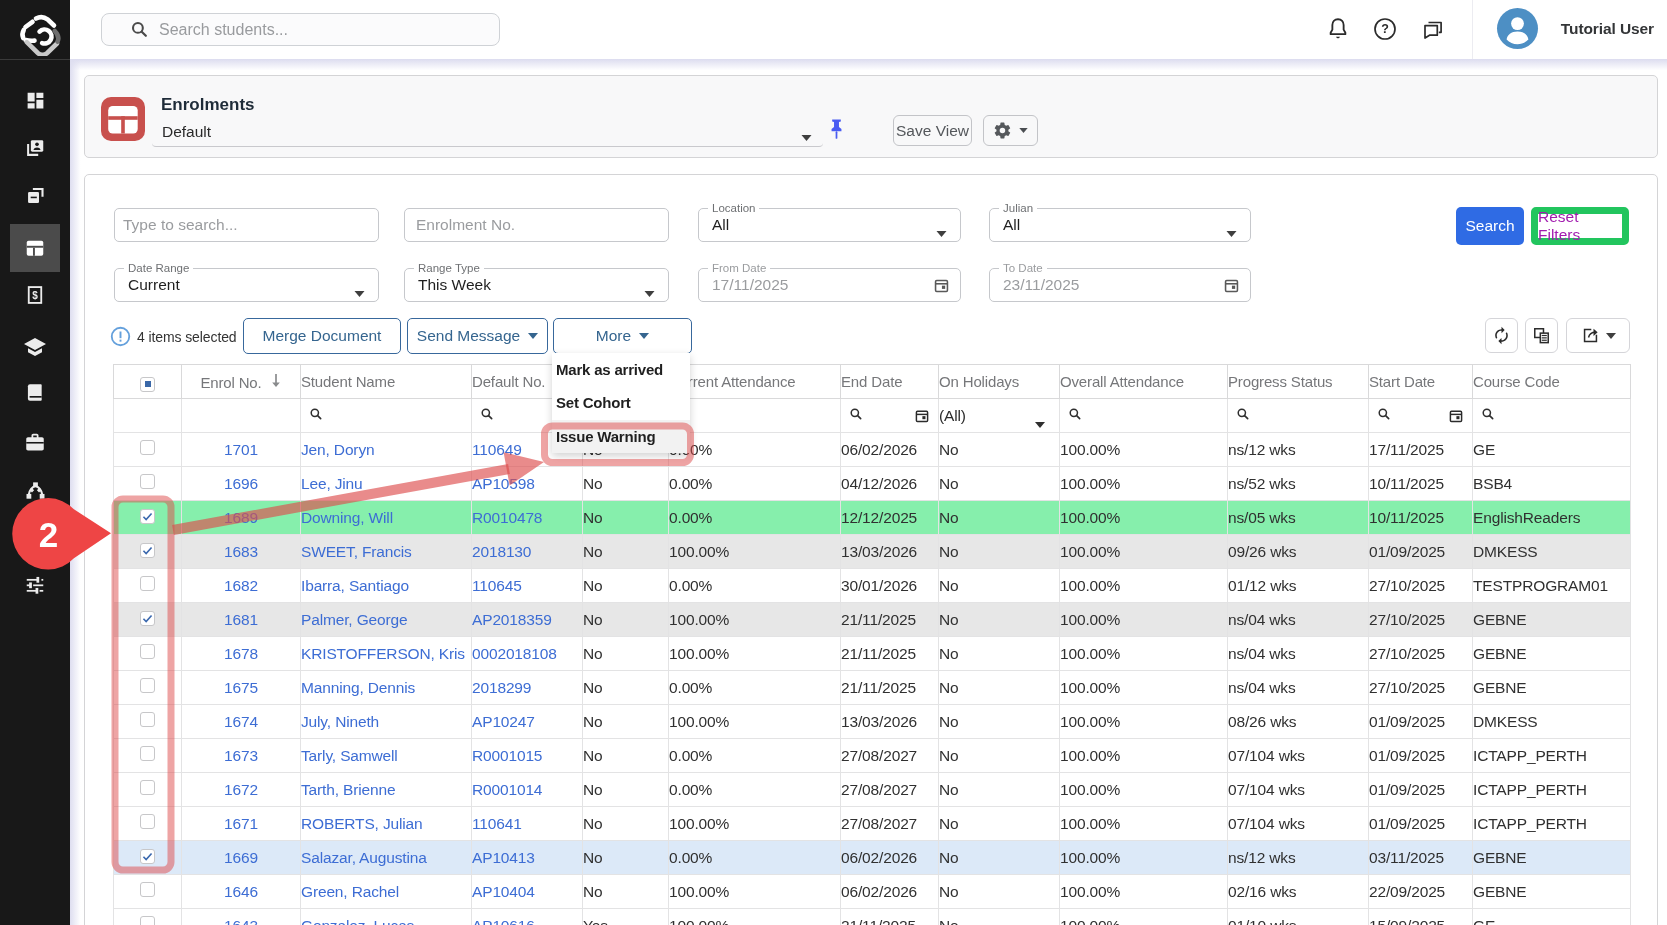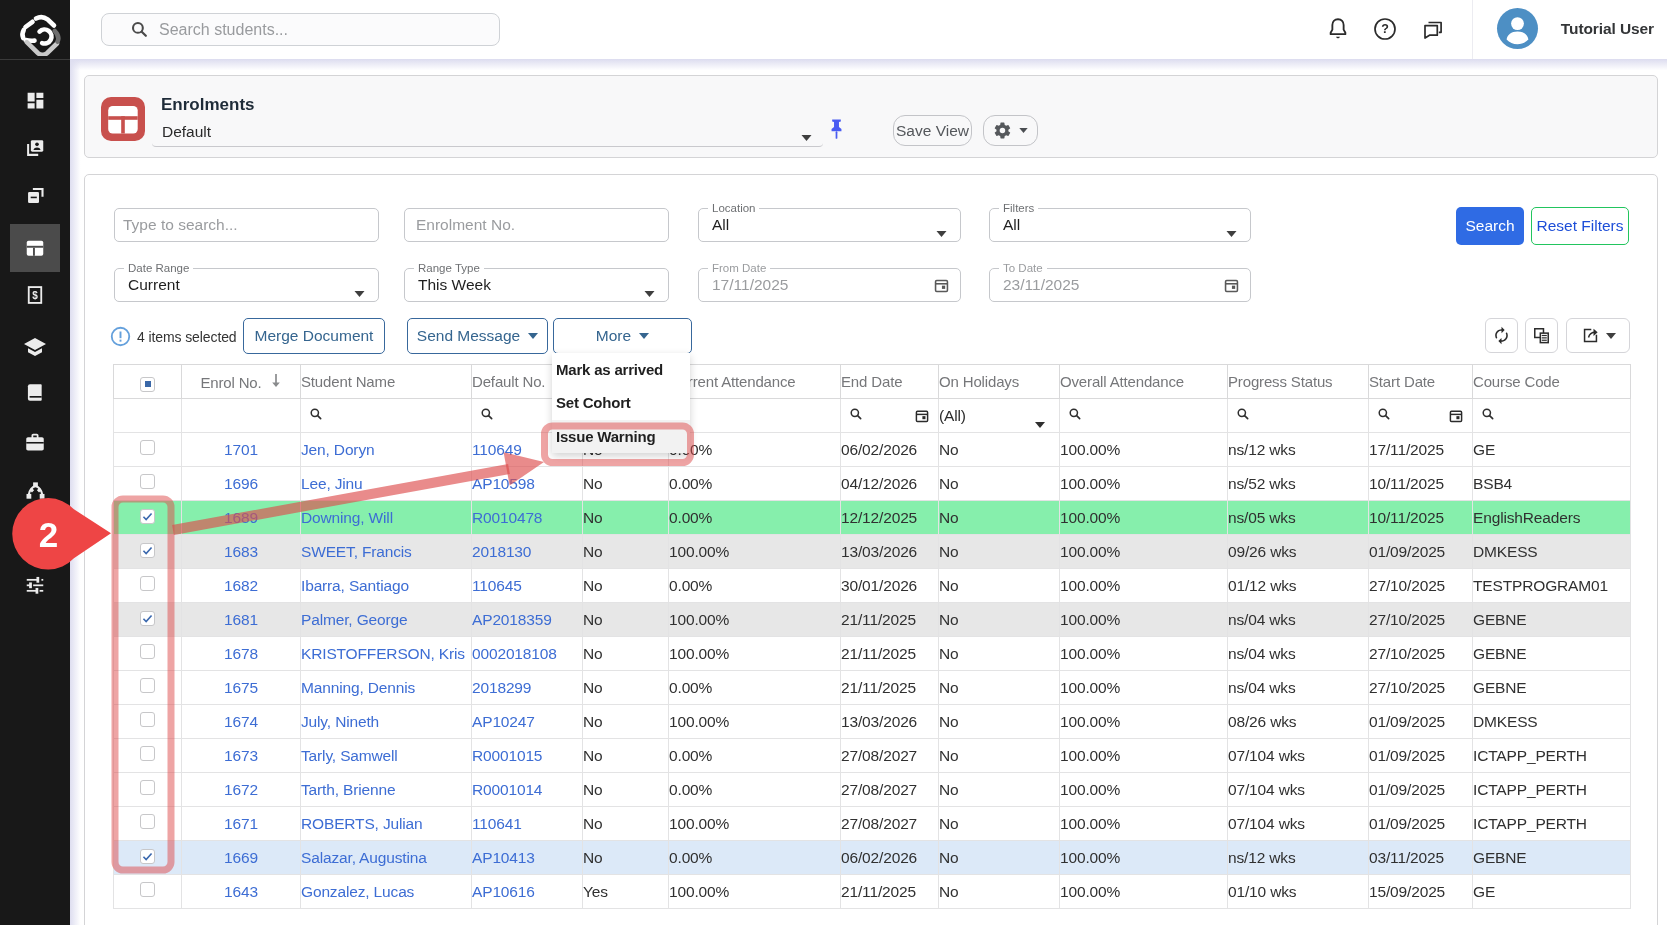--- a/index.html
+++ b/index.html
@@ -24,40 +24,40 @@
 #tuser { position:absolute; right:13px; top:20px; font-size:15.5px; font-weight:bold; color:#333537; letter-spacing:-0.1px; }
 
 
 #card1 { left:84px; top:75px; width:1574px; height:83px; background:#f8f8f9; border:1px solid #d4d4d6; border-radius:5px; z-index:5; }
 #redic { position:absolute; left:16px; top:21px; width:44px; height:44px; border-radius:10px; background:#c8504d; }
 #c1title { position:absolute; left:76px; top:19px; font-size:17px; font-weight:bold; color:#1e2b38; }
 #c1sub { position:absolute; left:77px; top:47px; font-size:15.5px; color:#2a2a2a; }
 #c1line { position:absolute; left:67px; top:40px; width:671px; height:31px; border-bottom:1px solid #c9c9cd; border-bottom-left-radius:4px; border-bottom-right-radius:4px; }
 #c1caret { position:absolute; left:716px; top:51px; }
 #pin { position:absolute; left:744px; top:43px; }
-.gbtn { position:absolute; top:39px; height:31px; border:1px solid #c3c4c8; border-radius:12px; background:#f8f8f9; display:flex; align-items:center; justify-content:center; color:#54575b; font-size:15.5px; }
+.gbtn { position:absolute; top:39px; height:31px; border:1px solid #c3c4c8; border-radius:6px; background:#f8f8f9; display:flex; align-items:center; justify-content:center; color:#54575b; font-size:15.5px; }
 #saveview { left:808px; width:79px; }
 #gearbtn { left:898px; width:55px; gap:7px; }
 
 
 #card2 { left:84px; top:174px; width:1574px; height:760px; background:#ffffff; border:1px solid #d4d4d6; border-radius:5px; z-index:4; }
 
 .inp { position:absolute; height:34px; border:1px solid #c6c8cc; border-radius:5px; background:#fff; display:flex; align-items:center; padding-left:11px; color:#9a9c9f; font-size:15.5px; }
 .fset { position:absolute; height:34px; border:1px solid #c6c8cc; border-radius:5px; background:#fff; }
 .fset .lg { position:absolute; left:9px; top:-8px; background:#fff; padding:0 4px; font-size:11.5px; color:#6e7073; line-height:15px; }
 .fset .val { position:absolute; left:13px; top:7px; font-size:15.5px; color:#1f1f1f; }
 .fset .car { position:absolute; right:13px; top:14px; }
 .fset .cal { position:absolute; right:10px; top:8px; }
 
 #btnsearch { position:absolute; left:1371px; top:32px; width:68px; height:38px; background:#2f6be4; border-radius:5px; color:#fff; font-size:15.5px; display:flex; align-items:center; justify-content:center; }
-#btnreset { position:absolute; left:1446px; top:32px; width:98px; height:38px; background:#fff; border:1px solid #22c55e; border-radius:5px; color:#1d4ed8; font-size:15.5px; display:flex; align-items:center; justify-content:center; }
+#btnreset { position:absolute; left:1446px; top:32px; width:98px; height:38px; background:#fff; border:7px solid #22c55e; border-radius:5px; color:#a21caf; font-size:15.5px; display:flex; align-items:center; justify-content:center; }
 
 #selinfo { position:absolute; left:25px; top:151px; display:flex; align-items:center; gap:6px; font-size:14px; letter-spacing:-0.1px; color:#333; }
 .bbtn { position:absolute; top:143px; height:36px; border:1px solid #38689c; border-radius:5px; background:#fff; color:#35658f; font-size:15.5px; display:flex; align-items:center; justify-content:center; gap:8px; }
-#btnmerge { left:158px; width:142px; }
+#btnmerge { left:158px; width:158px; }
 #btnsend { left:322px; width:141px; }
 #btnmore { left:468px; width:139px; }
 .sqbtn { position:absolute; top:143px; height:35px; border:1px solid #d5d5d9; border-radius:6px; background:#fff; display:flex; align-items:center; justify-content:center; gap:6px; }
 
 
 #tbl { position:absolute; left:28px; top:189px; width:1517px; border-collapse:collapse; table-layout:fixed; font-size:15.5px; letter-spacing:-0.15px; color:#303030; }
 #tbl td:first-child { text-align:center; }
 #tbl td, #tbl th { border:1px solid #e3e3e4; overflow:hidden; white-space:nowrap; height:34px; padding:0; vertical-align:middle; }
 #tbl tr.hdr th { border-color:#d9d9da; color:#76777a; font-weight:normal; font-size:15px; height:34px; background:#fff; }
 #tbl tr.flt td { background:#fff; height:34px; }
@@ -137,21 +137,21 @@
   <div class="inp" style="left:29px;top:33px;width:265px;padding-left:8px;">Type to search...</div>
   <div class="inp" style="left:319px;top:33px;width:265px;">Enrolment No.</div>
   <div class="fset" style="left:613px;top:33px;width:263px;">
       <span class="lg">Location</span>
       <span class="val">All</span>
       <span class="car"><svg width="11" height="6" viewBox="0 0 10 6">
           <path d="M0 0h10L5 6z" fill="#3f3f3f"></path>
         </svg></span>
     </div>
   <div class="fset" style="left:904px;top:33px;width:262px;">
-      <span class="lg">Filters</span>
+      <span class="lg">Julian</span>
       <span class="val">All</span>
       <span class="car"><svg width="11" height="6" viewBox="0 0 10 6">
           <path d="M0 0h10L5 6z" fill="#3f3f3f"></path>
         </svg></span>
     </div>
   <div id="btnsearch">Search</div>
   <div id="btnreset">Reset Filters</div>
 
   <div class="fset" style="left:29px;top:93px;width:265px;">
       <span class="lg">Date Range</span>
@@ -519,20 +519,34 @@
           <td class="c-l">0.00%</td>
           <td class="c-l">06/02/2026</td>
           <td class="c-l">No</td>
           <td class="c-l">100.00%</td>
           <td class="c-l">ns/12 wks</td>
           <td class="c-l">03/11/2025</td>
           <td class="c-l">GEBNE</td>
         </tr>
 <tr style="background:#ffffff">
           <td class="c-cb"><span class="cbx"></span></td>
+          <td class="c-en"><span class="lnk">1646</span></td>
+          <td class="c-l"><span class="lnk">Green, Rachel</span></td>
+          <td class="c-l"><span class="lnk">AP10404</span></td>
+          <td class="c-l">No</td>
+          <td class="c-l">100.00%</td>
+          <td class="c-l">06/02/2026</td>
+          <td class="c-l">No</td>
+          <td class="c-l">100.00%</td>
+          <td class="c-l">02/16 wks</td>
+          <td class="c-l">22/09/2025</td>
+          <td class="c-l">GEBNE</td>
+        </tr>
+<tr style="background:#ffffff">
+          <td class="c-cb"><span class="cbx"></span></td>
           <td class="c-en"><span class="lnk">1643</span></td>
           <td class="c-l"><span class="lnk">Gonzalez, Lucas</span></td>
           <td class="c-l"><span class="lnk">AP10616</span></td>
           <td class="c-l">Yes</td>
           <td class="c-l">100.00%</td>
           <td class="c-l">21/11/2025</td>
           <td class="c-l">No</td>
           <td class="c-l">100.00%</td>
           <td class="c-l">01/10 wks</td>
           <td class="c-l">15/09/2025</td>

